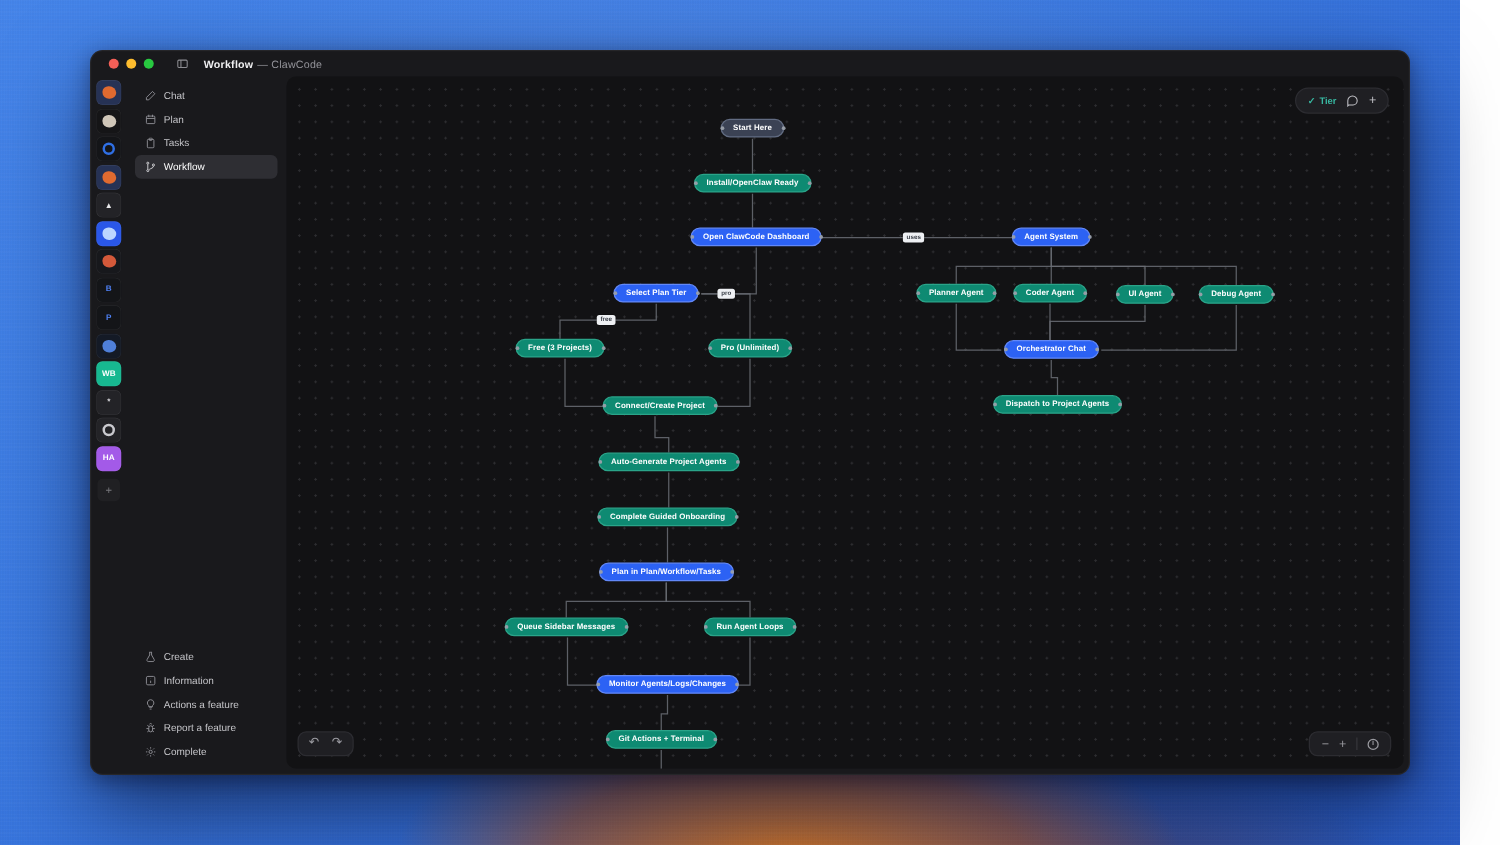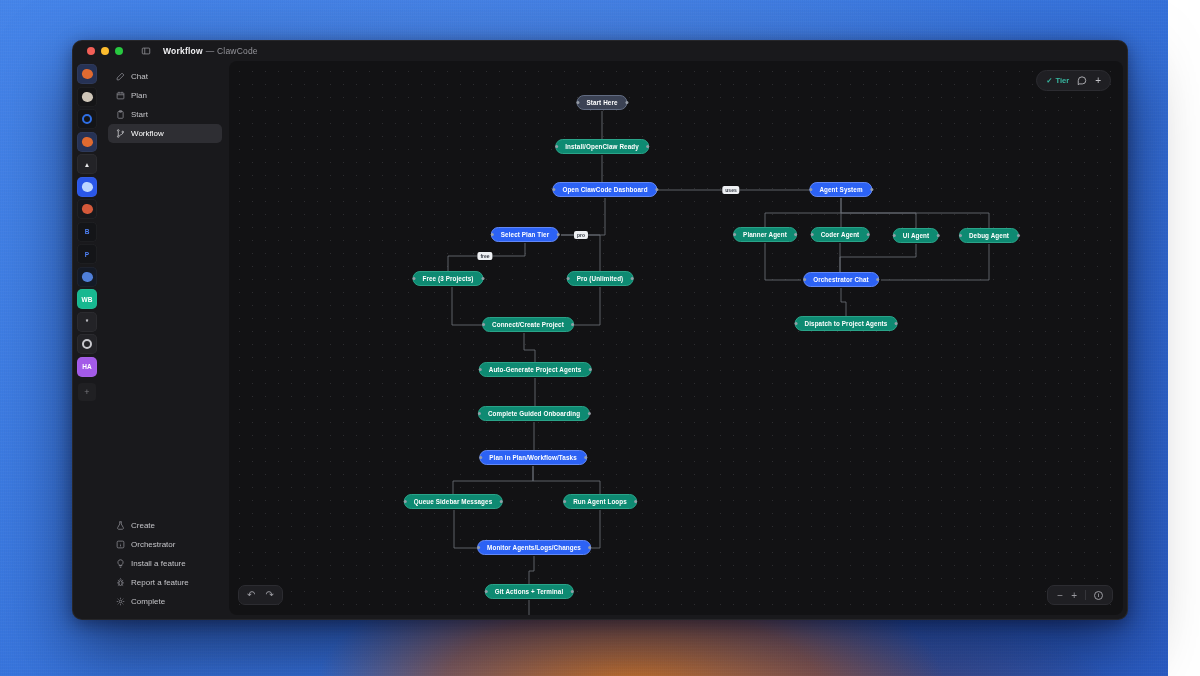--- a/index.html
+++ b/index.html
@@ -191,21 +191,21 @@
               </span>
               <span>Plan</span>
             </div>
             <div class="nav-item">
               <span class="nicon">
                 <svg viewBox="0 0 24 24" width="9" height="9" fill="none" stroke="currentColor" stroke-width="2">
                   <rect x="5" y="4" width="14" height="18" rx="2"></rect>
                   <rect x="9" y="1" width="6" height="5" rx="1"></rect>
                 </svg>
               </span>
-              <span>Start</span>
+              <span>Tasks</span>
             </div>
             <div class="nav-item active">
               <span class="nicon">
                 <svg viewBox="0 0 24 24" width="9" height="9" fill="none" stroke="currentColor" stroke-width="2">
                   <circle cx="6" cy="4" r="2.2"></circle>
                   <circle cx="6" cy="20" r="2.2"></circle>
                   <circle cx="18" cy="8" r="2.2"></circle>
                   <path d="M6 6.5v11M18 10.5c0 4-5 4.5-9 7"></path>
                 </svg>
               </span>
@@ -221,29 +221,29 @@
               </span>
               <span>Create</span>
             </div>
             <div class="nav-item">
               <span class="nicon">
                 <svg viewBox="0 0 24 24" width="9" height="9" fill="none" stroke="currentColor" stroke-width="2">
                   <rect x="3" y="3" width="18" height="18" rx="3"></rect>
                   <path d="M12 8v.5M12 12v5"></path>
                 </svg>
               </span>
-              <span>Orchestrator</span>
+              <span>Information</span>
             </div>
             <div class="nav-item">
               <span class="nicon">
                 <svg viewBox="0 0 24 24" width="9" height="9" fill="none" stroke="currentColor" stroke-width="2">
                   <path d="M9 18h6M10 22h4M12 2a7 7 0 0 0-4 12.7V17h8v-2.3A7 7 0 0 0 12 2z"></path>
                 </svg>
               </span>
-              <span>Install a feature</span>
+              <span>Actions a feature</span>
             </div>
             <div class="nav-item">
               <span class="nicon">
                 <svg viewBox="0 0 24 24" width="9" height="9" fill="none" stroke="currentColor" stroke-width="2">
                   <rect x="8" y="7" width="8" height="13" rx="4"></rect>
                   <path d="M3 13h5M16 13h5M5 6l4 3M19 6l-4 3M5 20l4-3M19 20l-4-3M10 4a2 2 0 0 1 4 0"></path>
                 </svg>
               </span>
               <span>Report a feature</span>
             </div>

